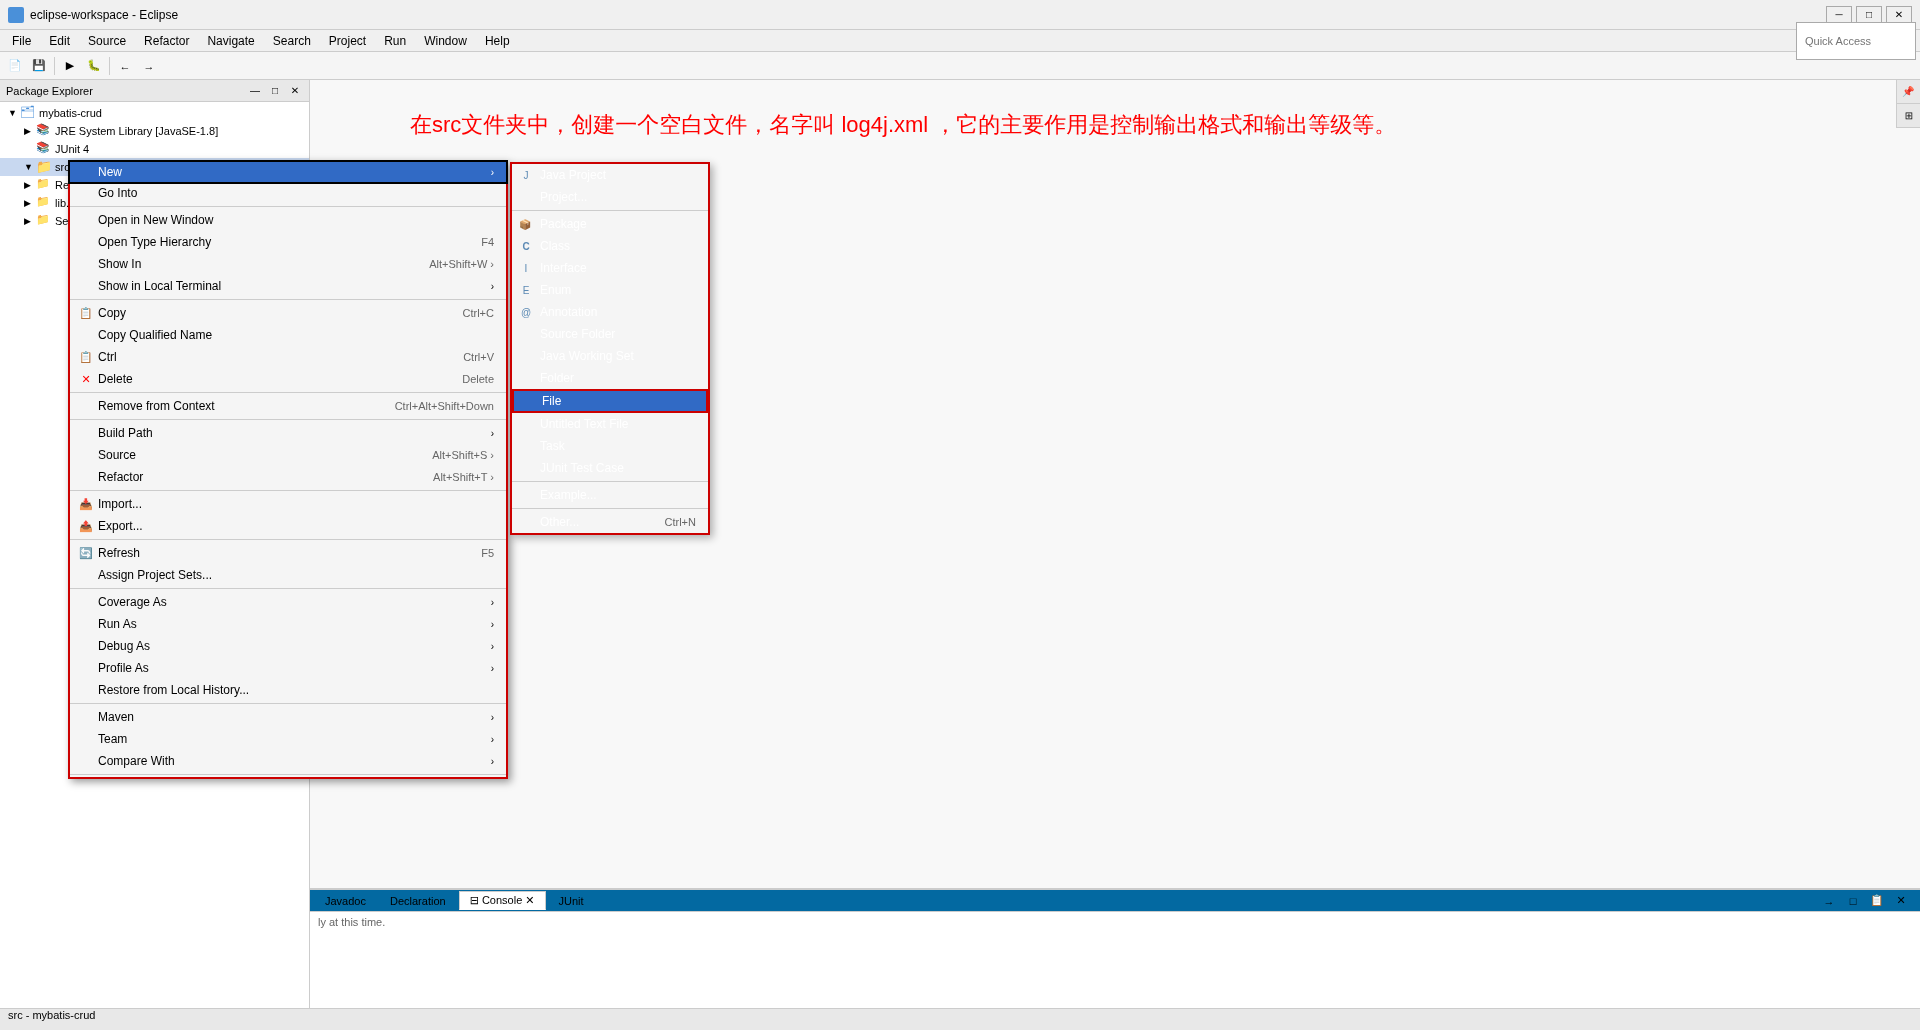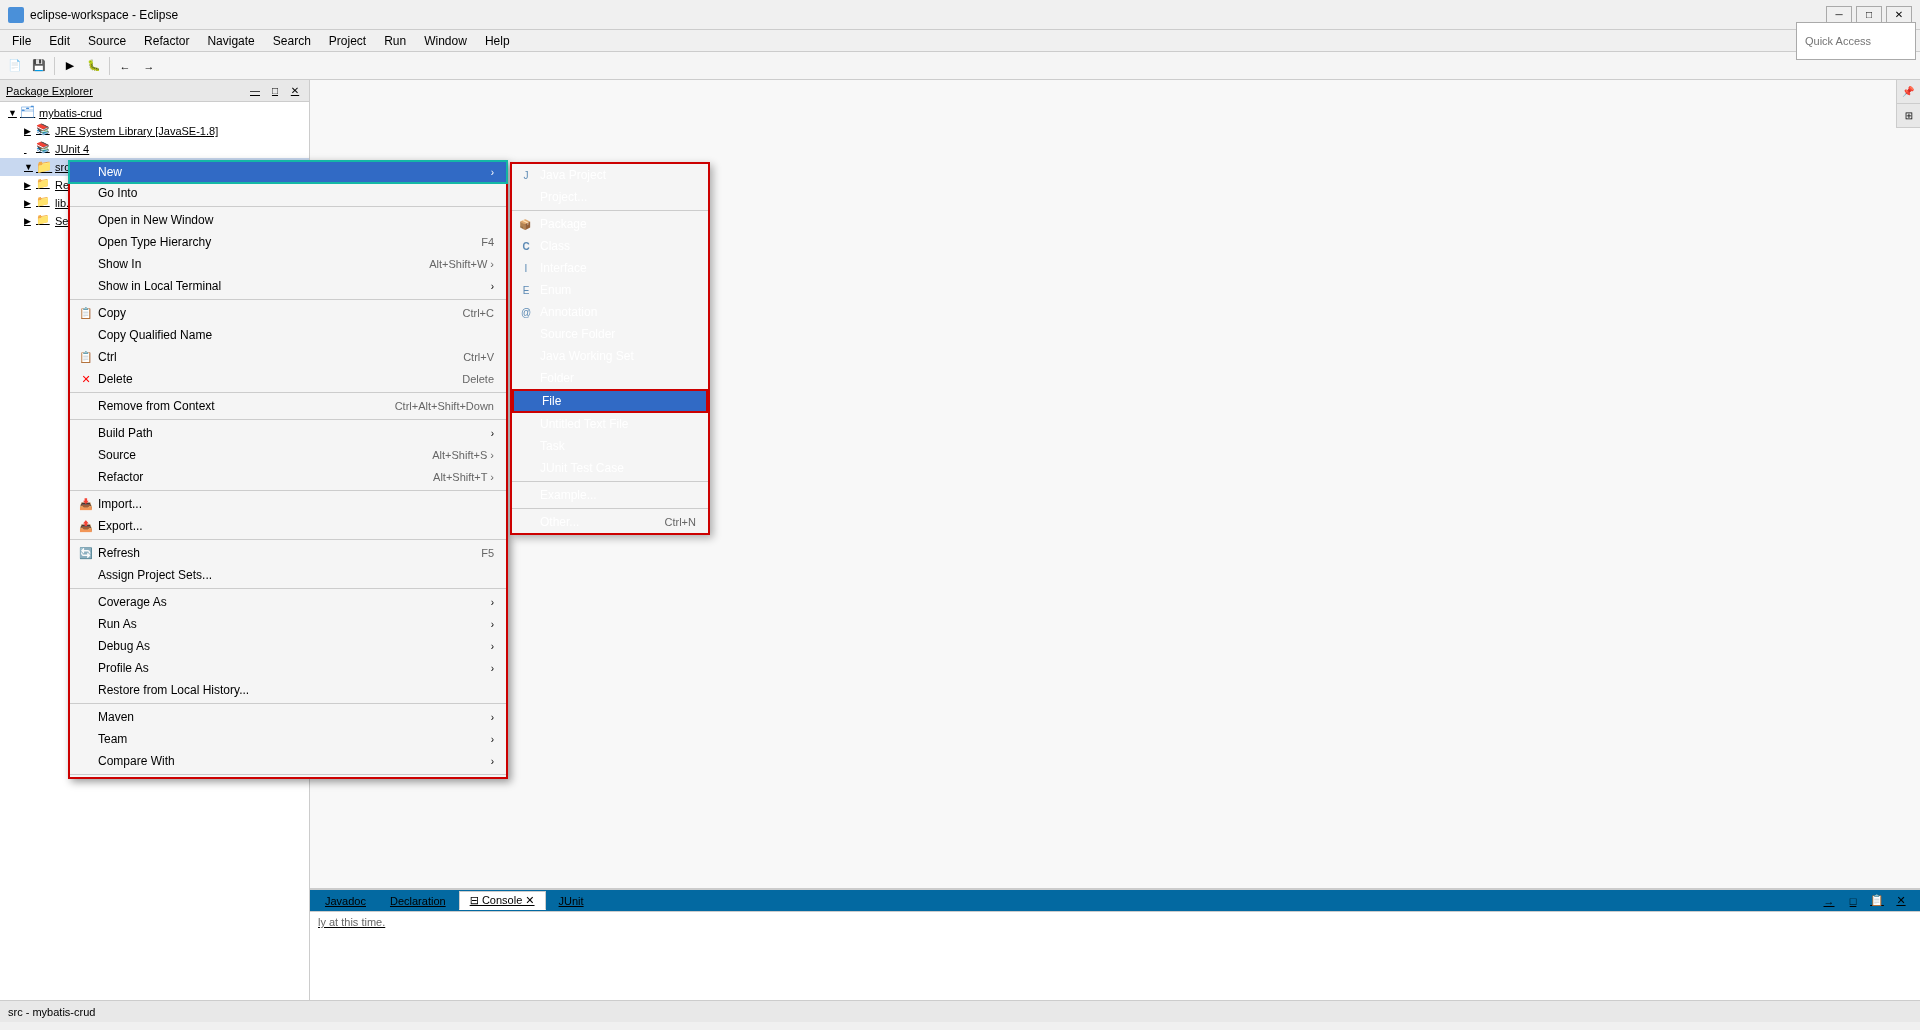--- a/index.html
+++ b/index.html
@@ -101,21 +101,20 @@
       padding: 12px 8px;
       font-size: 11px;
       background: white;
       width: 120px;
     }
 
     
     .main-layout {
       display: flex;
       height: calc(1030px - 30px - 22px - 28px - 22px);
-      text-decoration: underline;
     }
 
     
     .panel-left {
       width: 310px;
       background: white;
       border-right: 1px solid #ccc;
       display: flex;
       flex-direction: column;
       position: relative;
@@ -229,25 +228,25 @@
       align-items: center;
       padding-right: 4px;
     }
 
     
     .status-bar {
       height: 22px;
       background: #e8e8e8;
       border-top: 1px solid #ccc;
       display: flex;
-      align-items: center;
+      align-items: flex-start;
       padding: 0 8px;
       font-size: 11px;
       position: absolute;
-      bottom: 8px;
+      bottom: 0;
       left: 0;
       right: 0;
     }
 
     
     .context-menu {
       position: absolute;
       left: 68px;
       top: 160px;
       width: 440px;
@@ -312,21 +311,21 @@
       height: 16px;
       display: flex;
       align-items: center;
       justify-content: center;
       font-size: 10px;
     }
 
     .ctx-item.new-item {
       background: #316ac5;
       color: white;
-      border: 2px solid #14b8a6;
+      border: 2px solid #000000;
       margin: -2px;
       width: calc(100% + 4px);
     }
 
     .right-panel-icons {
       position: absolute;
       right: 0;
       top: 0;
       width: 24px;
       display: flex;
@@ -443,20 +442,21 @@
         <span class="tree-arrow">▶</span>
         <span class="tree-icon">📁</span>
         <span>Serve...</span>
       </div>
     </div>
   </div>
 
   <div style="flex:1; display:flex; flex-direction:column; position:relative;">
 
     <div class="panel-main" style="flex:1; position:relative;">
+      <div class="annotation-text">在src文件夹中，创建一个空白文件，名字叫 log4j.xml ，它的主要作用是控制输出格式和输出等级等。</div>
 
       <div class="right-panel-icons">
         <div class="right-icon">📌</div>
         <div class="right-icon">⊞</div>
       </div>
     </div>
 
     <div class="panel-bottom">
       <div class="bottom-tabs">
         <div class="bottom-tab">Javadoc</div>

